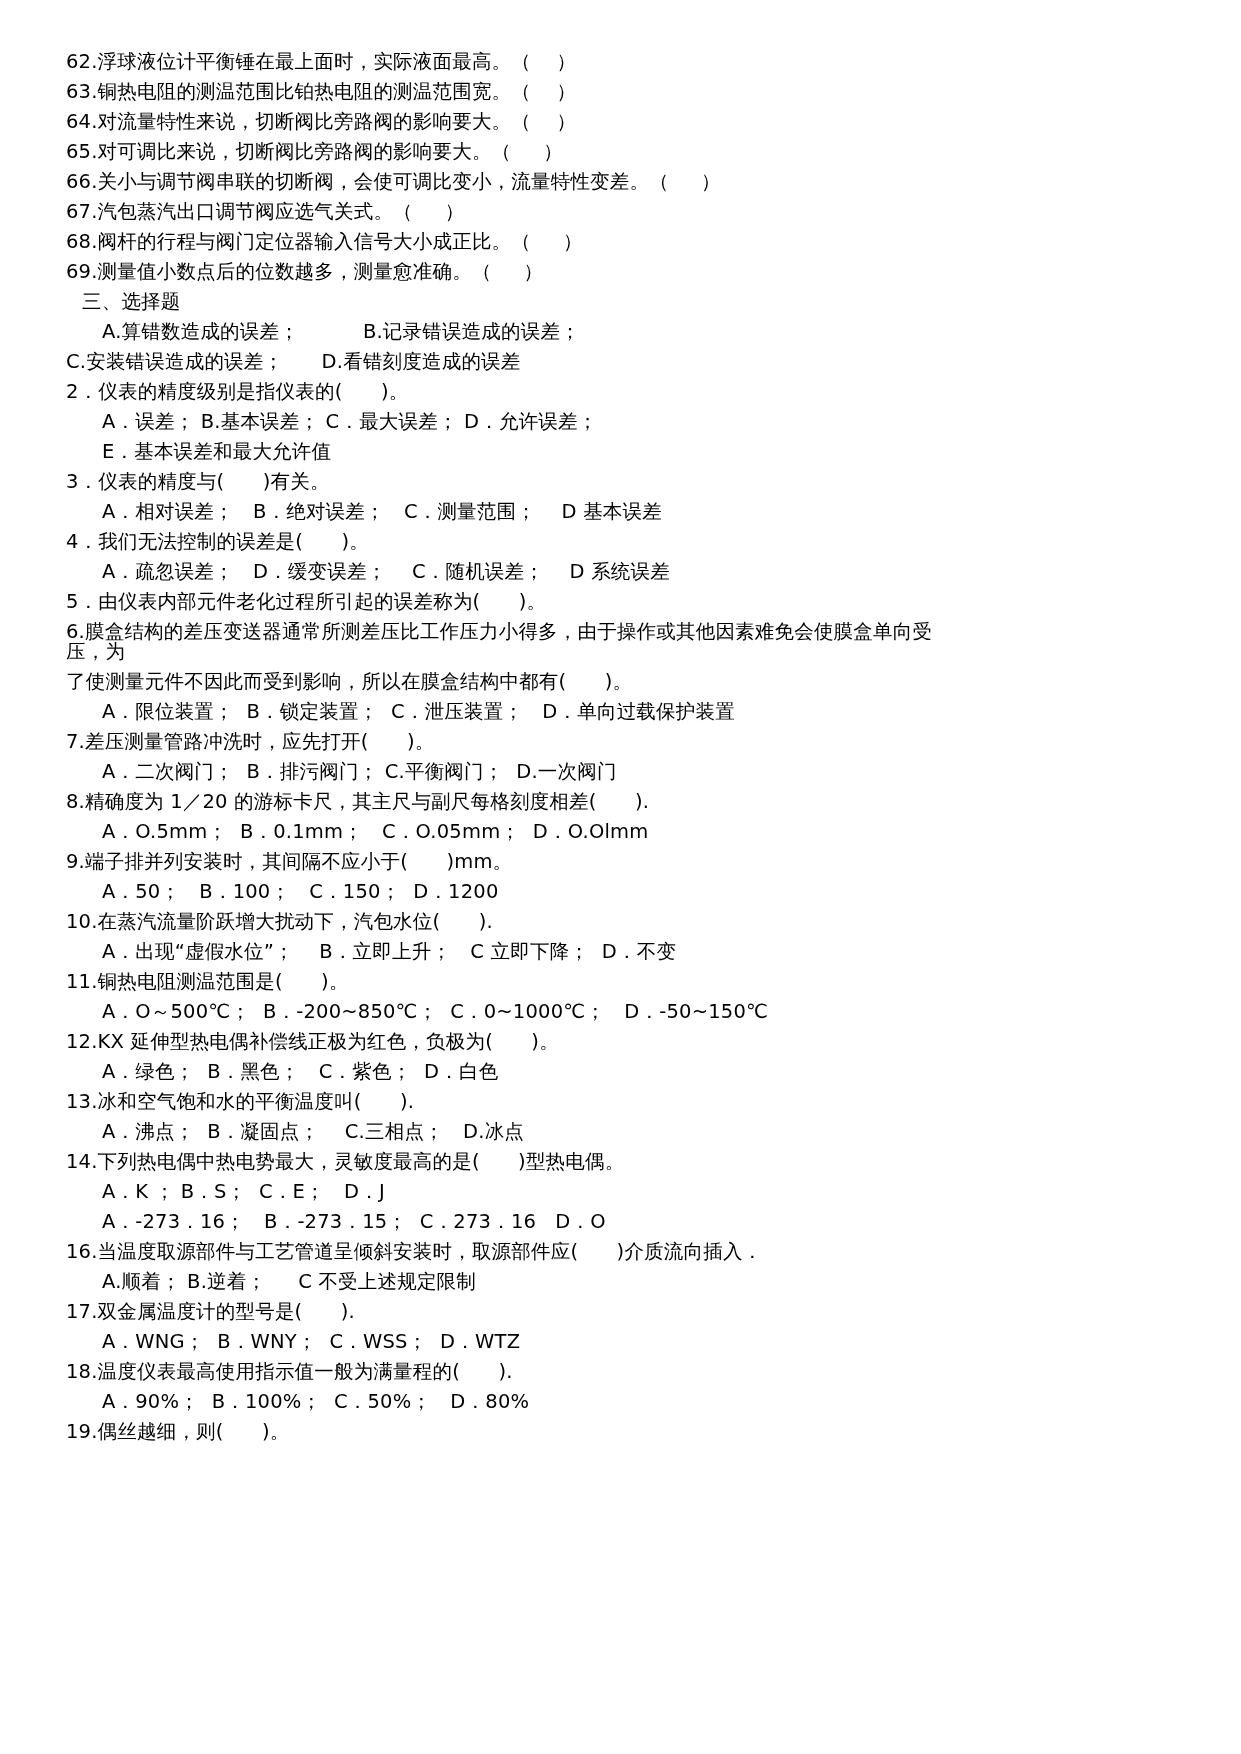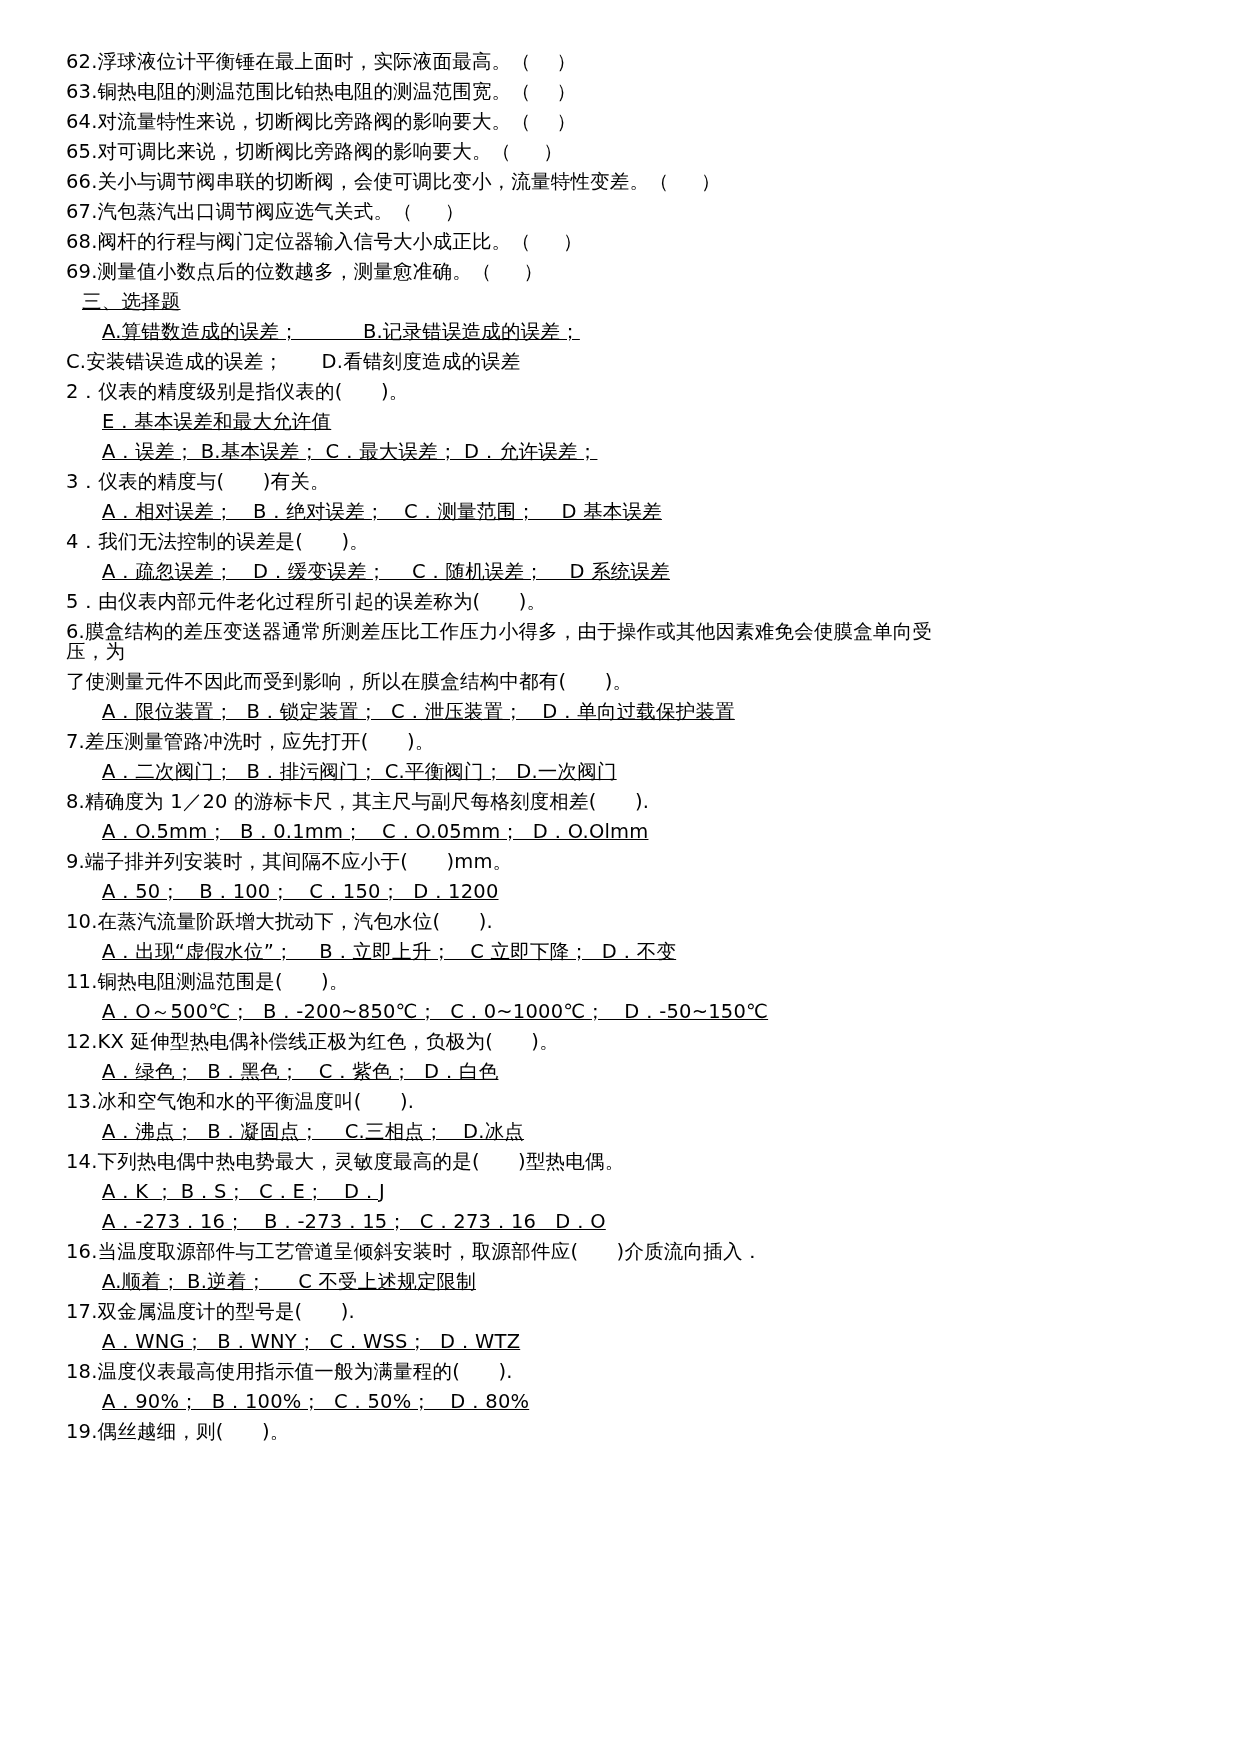--- a/index.html
+++ b/index.html
@@ -23,46 +23,45 @@
   .doc {
     font-size: 19.5px;
     line-height: 1.0;
   }
   .line {
     white-space: pre-wrap;
     margin: 0;
     padding: 0 0 10.5px 0;
     letter-spacing: 0.2px;
   }
-  .indent-1 { padding-left: 36px; text-decoration: underline; }
+  .indent-1 { padding-left: 36px; }
   .section-head {
     padding-left: 16px;
-    text-decoration: underline;
   }
   .cont { padding-left: 0; }
 </style>
 </head>
 <body>
 
 <div class="page">
   <div class="doc" id="doc-body">
       <p class="line">62.浮球液位计平衡锤在最上面时，实际液面最高。（    ）</p>
       <p class="line">63.铜热电阻的测温范围比铂热电阻的测温范围宽。（    ）</p>
       <p class="line">64.对流量特性来说，切断阀比旁路阀的影响要大。（    ）</p>
       <p class="line">65.对可调比来说，切断阀比旁路阀的影响要大。（     ）</p>
       <p class="line">66.关小与调节阀串联的切断阀，会使可调比变小，流量特性变差。（     ）</p>
       <p class="line">67.汽包蒸汽出口调节阀应选气关式。（     ）</p>
       <p class="line">68.阀杆的行程与阀门定位器输入信号大小成正比。（     ）</p>
       <p class="line">69.测量值小数点后的位数越多，测量愈准确。（     ）</p>
       <p class="line section-head">三、选择题</p>
       <p class="line indent-1">A.算错数造成的误差；          B.记录错误造成的误差；</p>
       <p class="line">C.安装错误造成的误差；      D.看错刻度造成的误差</p>
       <p class="line">2．仪表的精度级别是指仪表的(      )。</p>
+      <p class="line indent-1">A．误差； B.基本误差； C．最大误差； D．允许误差；</p>
       <p class="line indent-1">E．基本误差和最大允许值</p>
-      <p class="line indent-1">A．误差； B.基本误差； C．最大误差； D．允许误差；</p>
       <p class="line">3．仪表的精度与(      )有关。</p>
       <p class="line indent-1">A．相对误差；   B．绝对误差；   C．测量范围；    D 基本误差</p>
       <p class="line">4．我们无法控制的误差是(      )。</p>
       <p class="line indent-1">A．疏忽误差；   D．缓变误差；    C．随机误差；    D 系统误差</p>
       <p class="line">5．由仪表内部元件老化过程所引起的误差称为(      )。</p>
       <p class="line">6.膜盒结构的差压变送器通常所测差压比工作压力小得多，由于操作或其他因素难免会使膜盒单向受压，为</p>
       <p class="line cont">了使测量元件不因此而受到影响，所以在膜盒结构中都有(      )。</p>
       <p class="line indent-1">A．限位装置；  B．锁定装置；  C．泄压装置；   D．单向过载保护装置</p>
       <p class="line">7.差压测量管路冲洗时，应先打开(      )。</p>
       <p class="line indent-1">A．二次阀门；  B．排污阀门； C.平衡阀门；  D.一次阀门</p>

